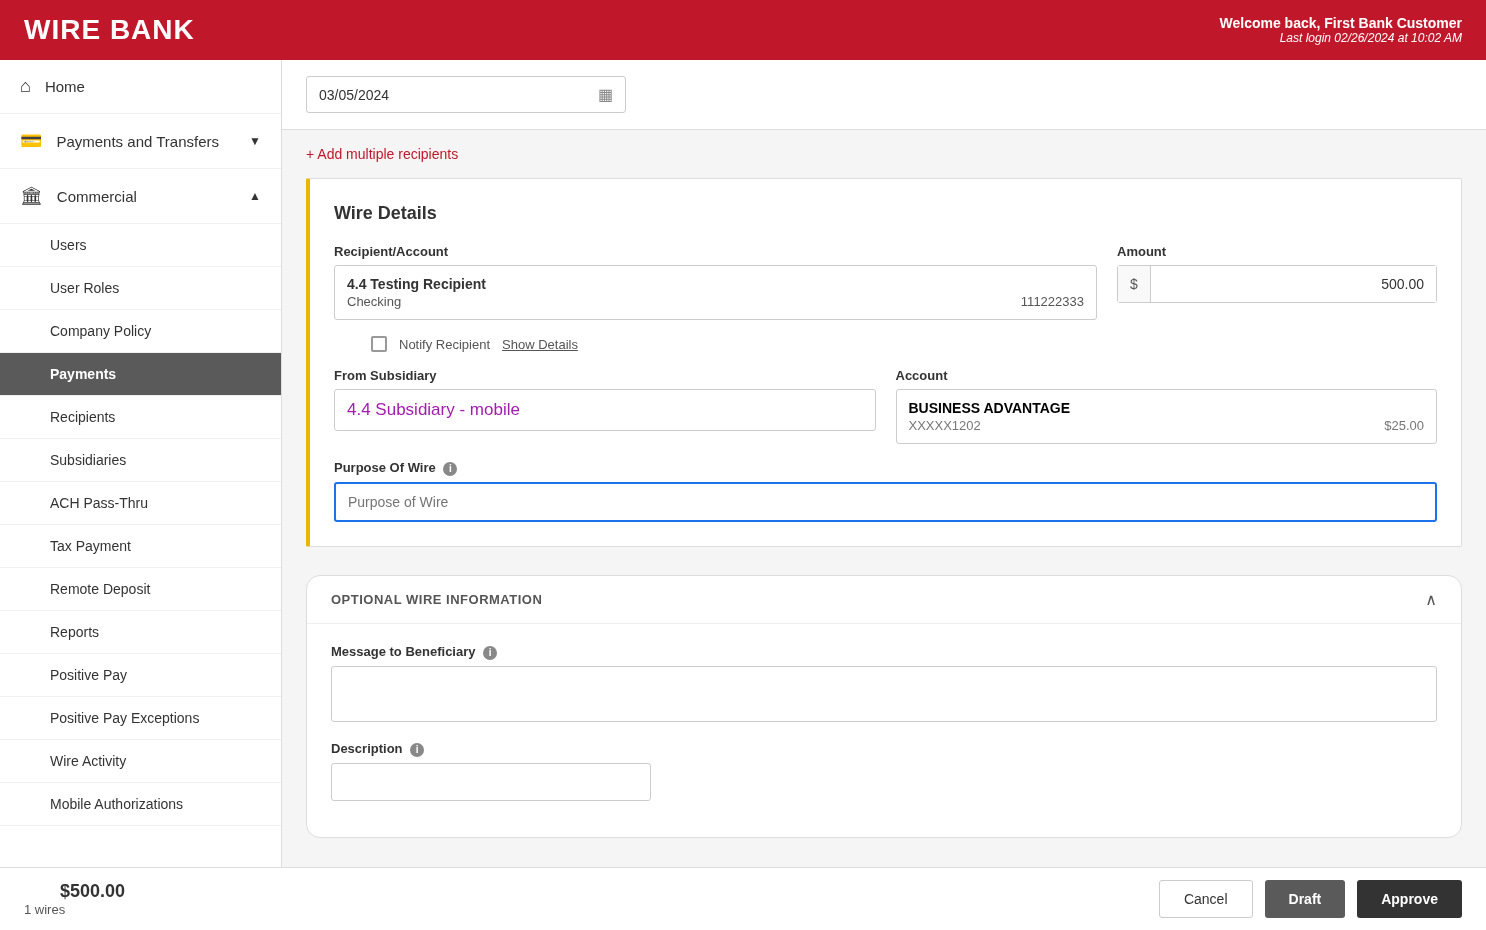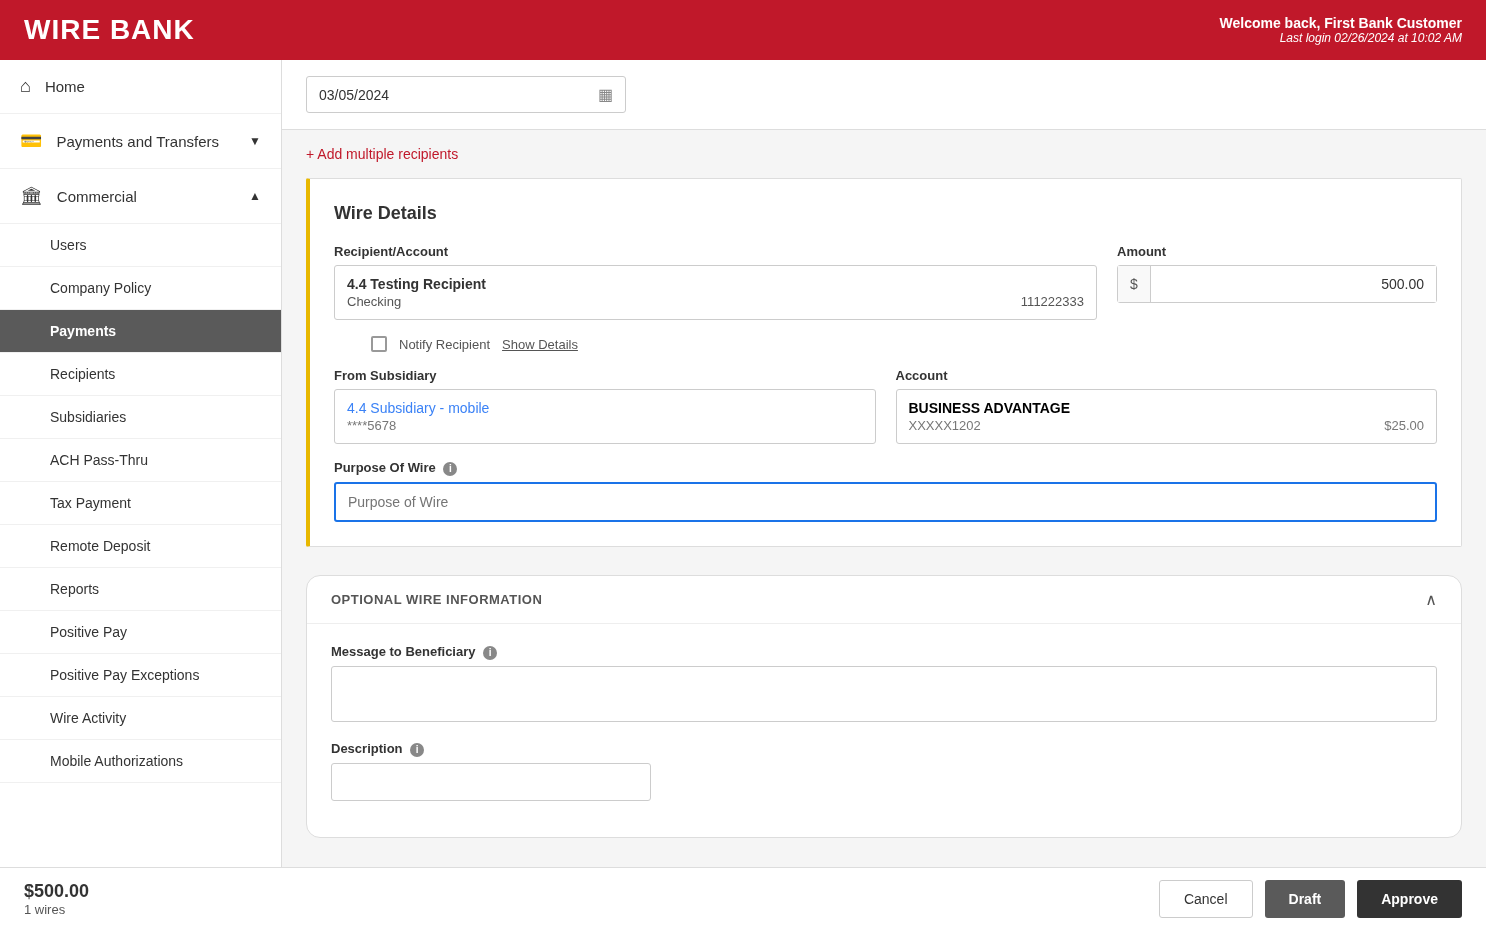--- a/index.html
+++ b/index.html
@@ -214,21 +214,21 @@
     .notify-label { font-size: 13px; color: #555; }
     .show-details-link { font-size: 13px; color: #555; cursor: pointer; text-decoration: underline; }
 
     
     .subsidiary-field {
       border: 1px solid #ccc;
       border-radius: 3px;
       padding: 10px 12px;
       background: #fff;
     }
-    .subsidiary-field .sub-name { font-weight: normal; color: #3b82f6; font-size: 14px; }
+    .subsidiary-field .sub-name { font-weight: normal; color: #a21caf; font-size: 17px; }
     .subsidiary-field .sub-acc { color: #777; font-size: 13px; margin-top: 2px; }
 
     .account-field {
       border: 1px solid #ccc;
       border-radius: 3px;
       padding: 10px 12px;
       background: #fff;
     }
     .account-field .acc-name { font-weight: bold; color: #000000; font-size: 14px; }
     .account-field .acc-details {
@@ -301,21 +301,21 @@
       border-top: 1px solid #ddd;
       padding: 12px 24px;
       display: flex;
       align-items: center;
       justify-content: space-between;
       flex-shrink: 0;
       position: sticky;
       bottom: 0;
     }
     .footer-total { }
-    .footer-amount { font-size: 18px; font-weight: bold; color: #333; }
+    .footer-amount { font-size: 18px; font-weight: bold; color: #333; margin-left: 36px; }
     .footer-count { font-size: 13px; color: #555; }
     .footer-actions { display: flex; gap: 12px; }
     .btn-cancel {
       padding: 10px 24px;
       border: 1px solid #ccc;
       background: #fff;
       border-radius: 3px;
       cursor: pointer;
       font-size: 14px;
       color: #333;
@@ -367,20 +367,21 @@
       <span class="chevron">▼</span>
     </div>
 
     <div class="sidebar-item">
       <span class="sidebar-icon">🏛</span>
       <span>Commercial</span>
       <span class="chevron">▲</span>
     </div>
 
     <div class="sidebar-sub-item">Users</div>
+    <div class="sidebar-sub-item">User Roles</div>
     <div class="sidebar-sub-item">Company Policy</div>
     <div class="sidebar-sub-item active">Payments</div>
     <div class="sidebar-sub-item">Recipients</div>
     <div class="sidebar-sub-item">Subsidiaries</div>
     <div class="sidebar-sub-item">ACH Pass-Thru</div>
     <div class="sidebar-sub-item">Tax Payment</div>
     <div class="sidebar-sub-item">Remote Deposit</div>
     <div class="sidebar-sub-item">Reports</div>
     <div class="sidebar-sub-item">Positive Pay</div>
     <div class="sidebar-sub-item">Positive Pay Exceptions</div>
@@ -428,21 +429,20 @@
         <div class="notify-checkbox"></div>
         <span class="notify-label">Notify Recipient</span>
         <span class="show-details-link">Show Details</span>
       </div>
 
       <div class="form-row">
         <div class="form-group">
           <div class="form-label">From Subsidiary</div>
           <div class="subsidiary-field">
             <div class="sub-name">4.4 Subsidiary - mobile</div>
-            <div class="sub-acc">****5678</div>
           </div>
         </div>
         <div class="form-group">
           <div class="form-label">Account</div>
           <div class="account-field">
             <div class="acc-name">BUSINESS ADVANTAGE</div>
             <div class="acc-details">
               <span>XXXXX1202</span>
               <span>$25.00</span>
             </div>

